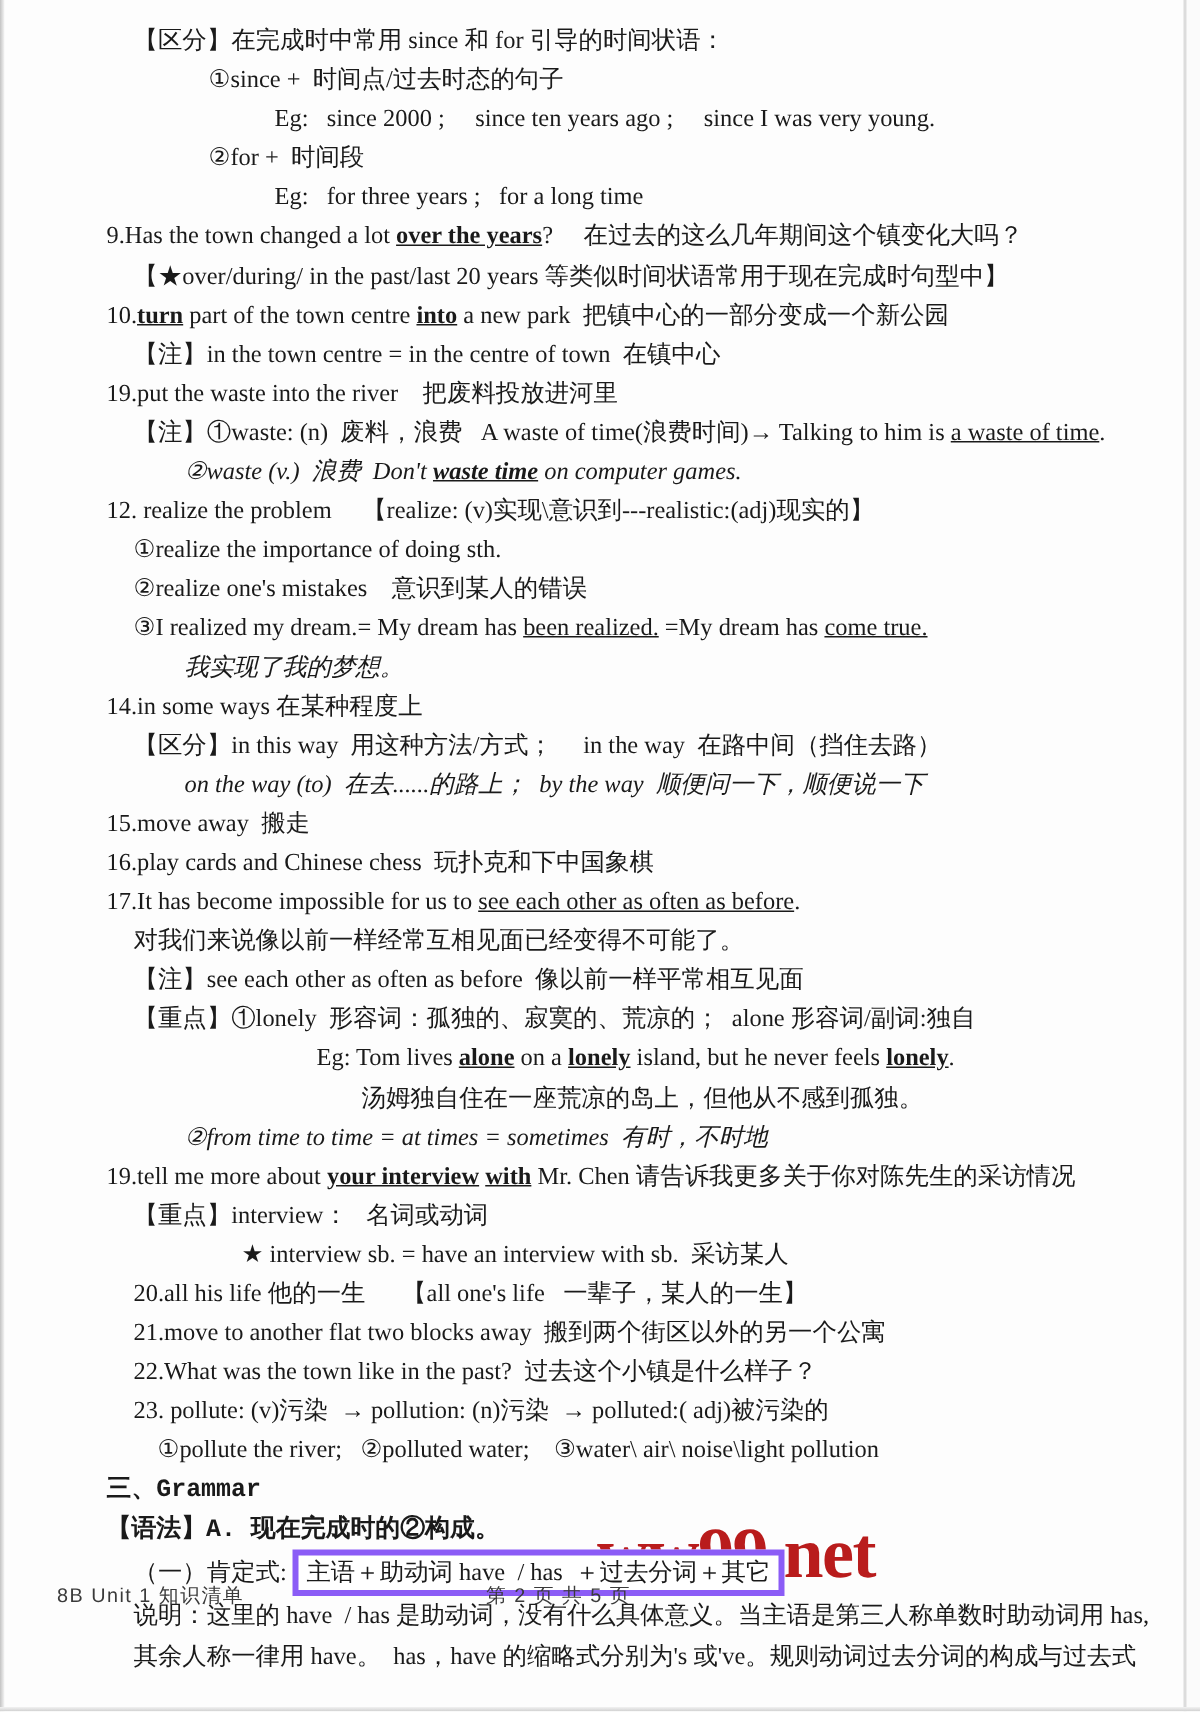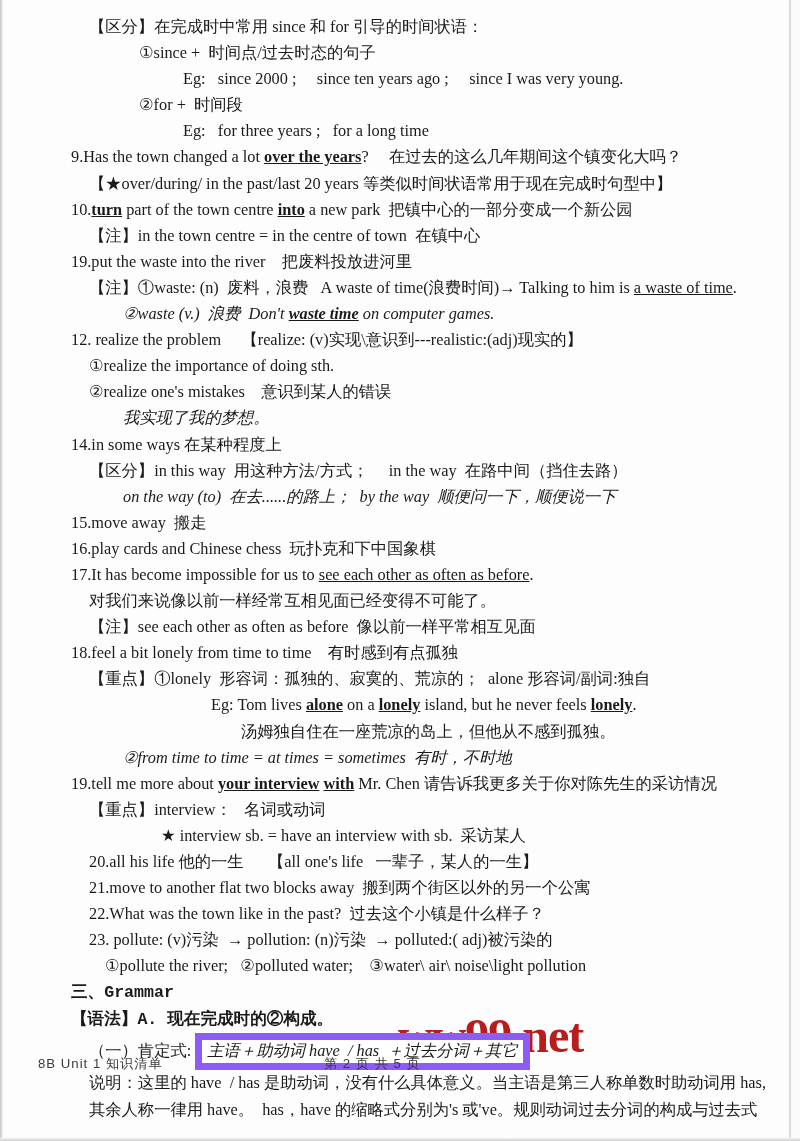--- a/index.html
+++ b/index.html
@@ -73,26 +73,25 @@
   .i4  { padding-left: 68px; }
   .i5  { padding-left: 90px; }
   .i6  { padding-left: 112px; }
   .i7  { padding-left: 140px; }
   .i8  { padding-left: 170px; }
 
   .u   { text-decoration: underline; }
   .bu  { font-weight: bold; text-decoration: underline; }
 
   .boxed {
-    border: 7px solid #8b5cf6;
+    border: 4px solid #8b5cf6;
     padding: 0px 5px 1px 5px;
     display: inline-block;
     line-height: 22px;
     background: #fff;
-    font-style: italic;
   }
 
   .section-head {
     font-weight: bold;
     font-size: 16.6px;
     line-height: 27px;
     font-family: Liberation Mono, monospace;
   }
 
   .footer {
@@ -134,33 +133,33 @@
     <div class="ln i0"><span>10.</span><span class="bu">turn</span><span> part of the town centre </span><span class="bu">into</span><span> a new park  把镇中心的一部分变成一个新公园</span></div>
     <div class="ln i1">【注】in the town centre = in the centre of town  在镇中心</div>
 
     <div class="ln i0">19.put the waste into the river    把废料投放进河里</div>
     <div class="ln i1"><span>【注】①waste: (n)  废料，浪费   A waste of time(浪费时间)→ Talking to him is </span><span class="u">a waste of time</span><span>.</span></div>
     <div class="ln i3"><span>②waste (v.)  浪费  Don't </span><span class="bu">waste time</span><span> on computer games.</span></div>
 
     <div class="ln i0">12. realize the problem     【realize: (v)实现\意识到---realistic:(adj)现实的】</div>
     <div class="ln i1">①realize the importance of doing sth.</div>
     <div class="ln i1">②realize one's mistakes    意识到某人的错误</div>
+    <div class="ln i1"><span>③I realized my dream.= My dream has </span><span class="u">been realized.</span><span> =My dream has </span><span class="u">come true.</span></div>
     <div class="ln i3">我实现了我的梦想。</div>
 
     <div class="ln i0">14.in some ways 在某种程度上</div>
     <div class="ln i1">【区分】in this way  用这种方法/方式；     in the way  在路中间（挡住去路）</div>
     <div class="ln i3">on the way (to)  在去......的路上；  by the way  顺便问一下，顺便说一下</div>
 
     <div class="ln i0">15.move away  搬走</div>
     <div class="ln i0">16.play cards and Chinese chess  玩扑克和下中国象棋</div>
     <div class="ln i0"><span>17.It has become impossible for us to </span><span class="u">see each other as often as before</span><span>.</span></div>
     <div class="ln i1">对我们来说像以前一样经常互相见面已经变得不可能了。</div>
     <div class="ln i1">【注】see each other as often as before  像以前一样平常相互见面</div>
 
-    <div class="ln i0">18.feel a bit lonely from time to time    有时感到有点孤独</div>
     <div class="ln i1">【重点】①lonely  形容词：孤独的、寂寞的、荒凉的；  alone 形容词/副词:独自</div>
     <div class="ln i7"><span>Eg: Tom lives </span><span class="bu">alone</span><span> on a </span><span class="bu">lonely</span><span> island, but he never feels </span><span class="bu">lonely</span><span>.</span></div>
     <div class="ln i8">汤姆独自住在一座荒凉的岛上，但他从不感到孤独。</div>
     <div class="ln i3">②from time to time = at times = sometimes  有时，不时地</div>
 
     <div class="ln i0"><span>19.tell me more about </span><span class="bu">your interview</span><span> </span><span class="bu">with</span><span> Mr. Chen 请告诉我更多关于你对陈先生的采访情况</span></div>
     <div class="ln i1">【重点】interview：   名词或动词</div>
     <div class="ln i5">★ interview sb. = have an interview with sb.  采访某人</div>
 
     <div class="ln i1">20.all his life 他的一生      【all one's life   一辈子，某人的一生】</div>

